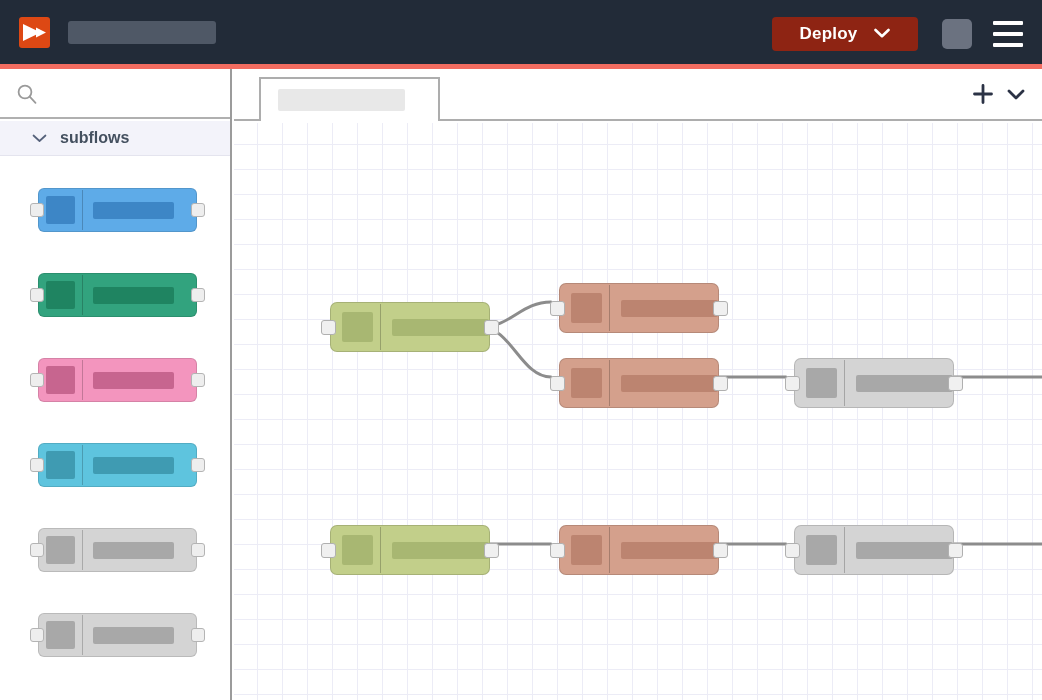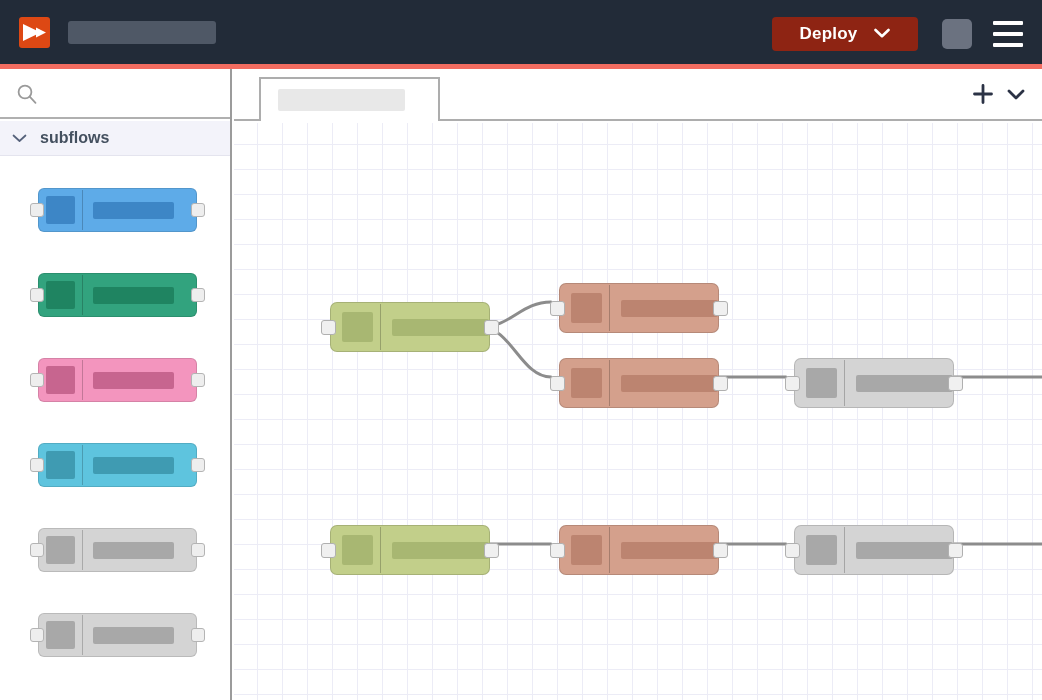--- a/index.html
+++ b/index.html
@@ -95,20 +95,21 @@
     position: absolute; left: 16px; top: 14px;
   }
 
   #palette-category {
     position: absolute; left: 0; top: 52px;
     width: 230px; height: 35px;
     background: #f3f3fa;
     border-bottom: 1px solid #e4e4ee;
     display: flex; align-items: center;
     cursor: pointer;
+    padding-left: 20px;
   }
   #palette-category-caret { margin-left: 12px; display: block; }
   #palette-category-label {
     margin-left: 13px;
     font-size: 16px; font-weight: bold; color: #44505f;
   }
 
   .palette-node {
     position: absolute; left: 30px;
     width: 175px; height: 44px;

